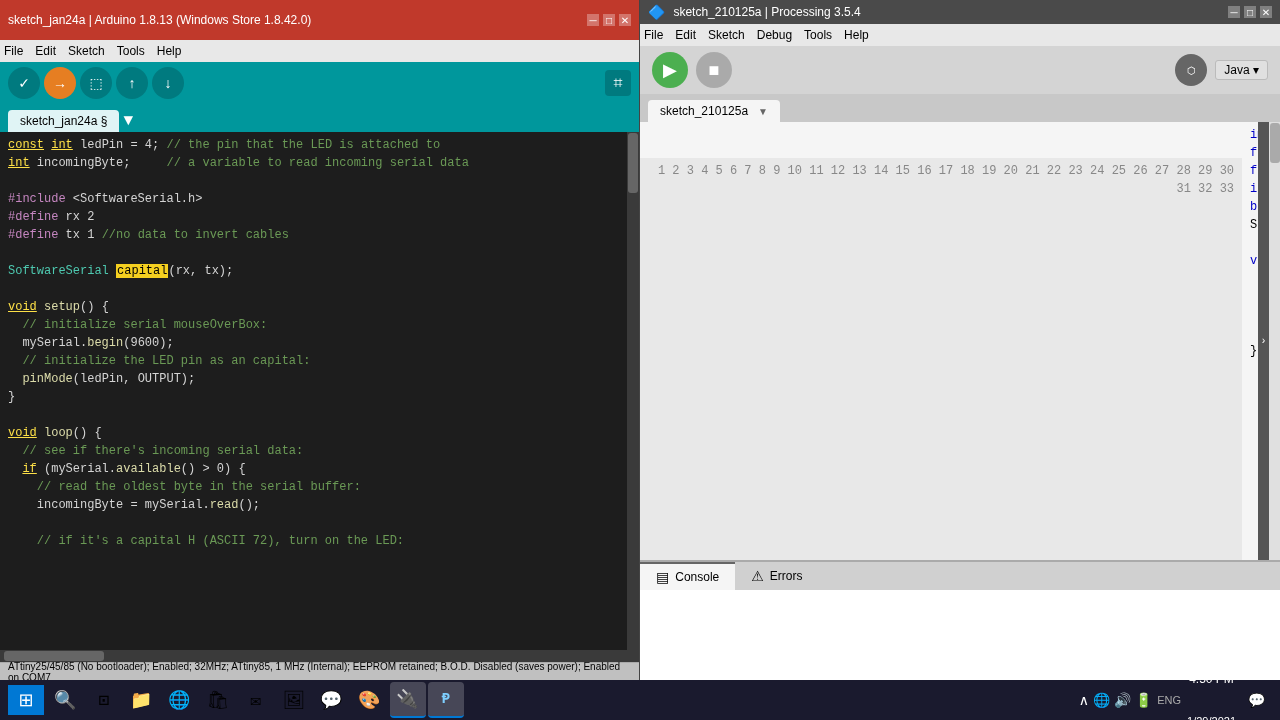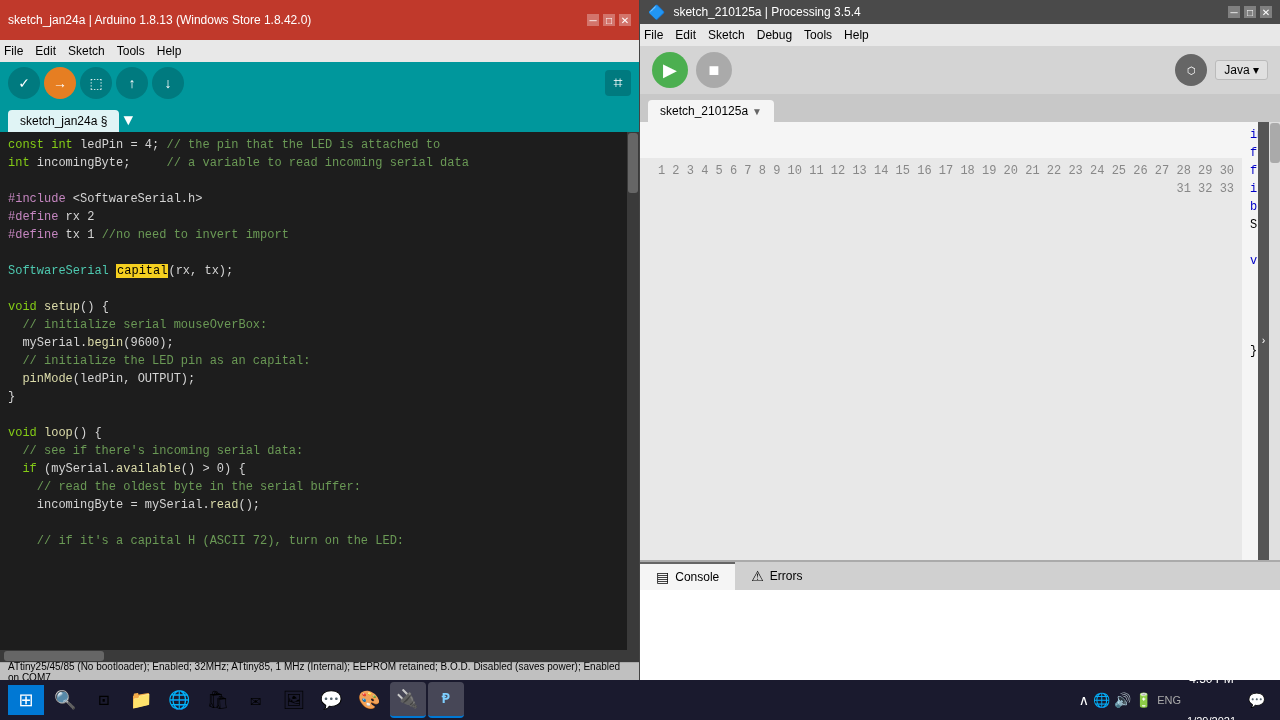--- a/index.html
+++ b/index.html
@@ -152,21 +152,21 @@
     }
     .scroll-thumb {
       width: 10px;
       height: 60px;
       background: #666;
       margin: 1px auto;
       border-radius: 3px;
     }
 
     
-    .kw { color: #84cc16; }
+    .kw { color: #fde047; text-decoration: underline; }
     .kw2 { color: #4ec9b0; }
     .cm { color: #6a9955; }
     .fn { color: #dcdcaa; }
     .hl { background: #f5d020; color: #000; padding: 0 1px; }
     .pp { color: #c586c0; }
 
     .scroll-x-bar {
       height: 12px;
       background: #3a3a3a;
       display: flex;
@@ -271,21 +271,21 @@
     .processing-tab {
       background: #f5f5f5;
       color: #000;
       padding: 4px 12px;
       border-radius: 4px 4px 0 0;
       font-family: Arial, sans-serif;
       font-size: 12px;
       cursor: pointer;
       display: flex;
       align-items: center;
-      gap: 4px;
+      gap: 10px;
     }
     .tab-arrow {
       font-size: 10px;
       color: #666;
     }
 
     .processing-code-area {
       flex: 1;
       background: #f5f5f5;
       display: flex;
@@ -494,21 +494,21 @@
         <span>sketch_jan24a §</span>
       </div>
       <span class="arduino-tab-expand">▼</span>
     </div>
     <div class="arduino-code-area">
       <div class="code-content"><span class="kw">const</span> <span class="kw">int</span> ledPin = 4; <span class="cm">// the pin that the LED is attached to</span>
 <span class="kw">int</span> incomingByte;     <span class="cm">// a variable to read incoming serial data</span>
 
 <span class="pp">#include</span> &lt;SoftwareSerial.h&gt;
 <span class="pp">#define</span> rx 2
-<span class="pp">#define</span> tx 1 <span class="cm">//no need to invert import</span>
+<span class="pp">#define</span> tx 1 <span class="cm">//no data to invert cables</span>
 
 <span class="kw2">SoftwareSerial</span> <span class="hl">capital</span>(rx, tx);
 
 <span class="kw">void</span> <span class="fn">setup</span>() {
   <span class="cm">// initialize serial mouseOverBox:</span>
   mySerial.<span class="fn">begin</span>(9600);
   <span class="cm">// initialize the LED pin as an capital:</span>
   <span class="fn">pinMode</span>(ledPin, OUTPUT);
 }
 

